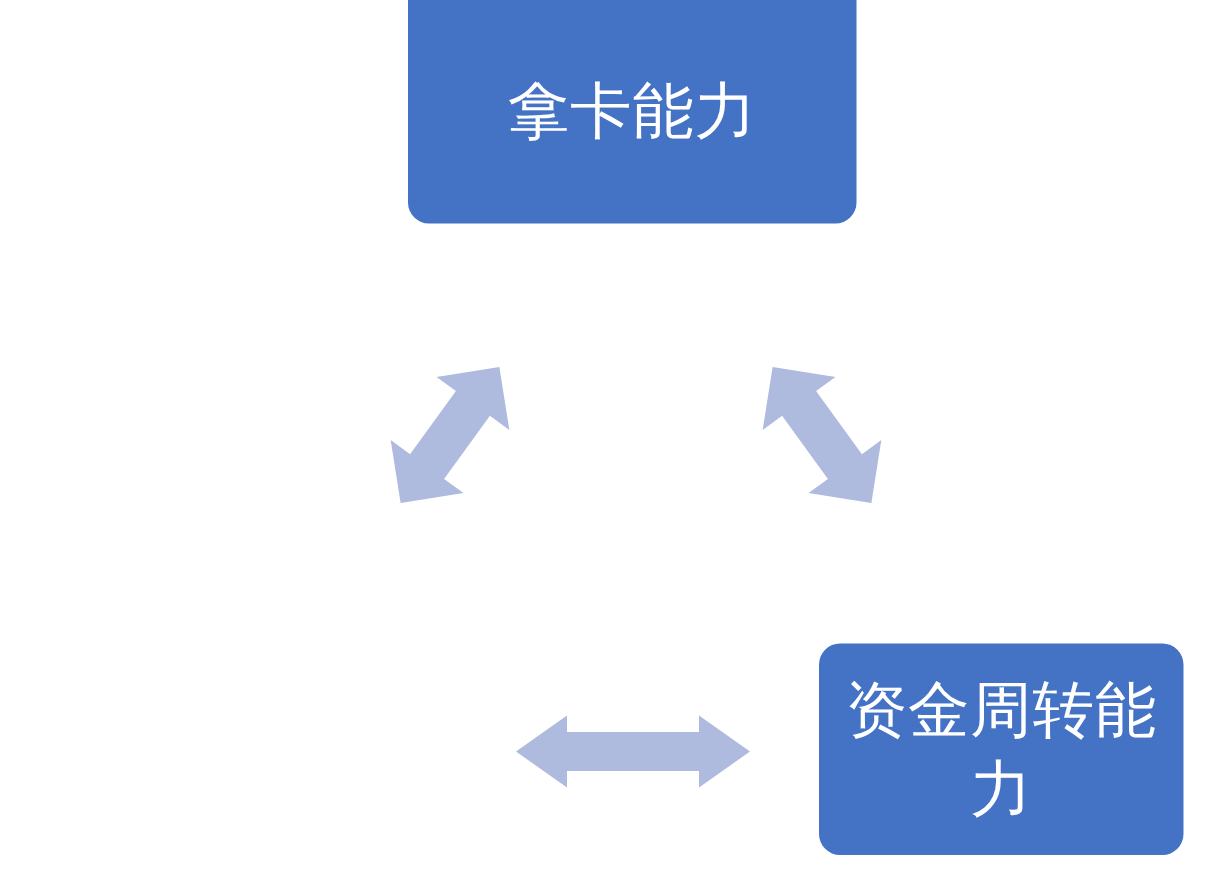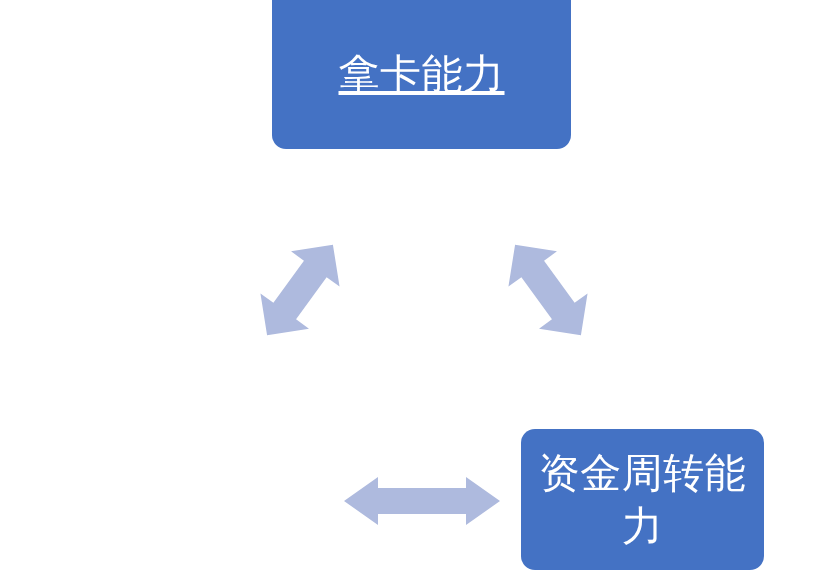--- a/index.html
+++ b/index.html
@@ -50,32 +50,31 @@
 
   #node-top {
     left: 272px;
     top: -10px;
     width: 299px;
     height: 159px;
     border-radius: 0 0 14px 14px;
   }
   #node-top .node-label {
     padding-top: 10px;
-    text-decoration: underline;
   }
 
   #node-bottom-left {
     left: 27px;
     top: 429px;
     width: 297px;
     height: 141px;
   }
 
   #node-bottom-right {
-    left: 521px;
+    left: 546px;
     top: 429px;
     width: 243px;
     height: 141px;
   }
 
   
   .wrap-label {
     word-break: break-all;
   }
 

